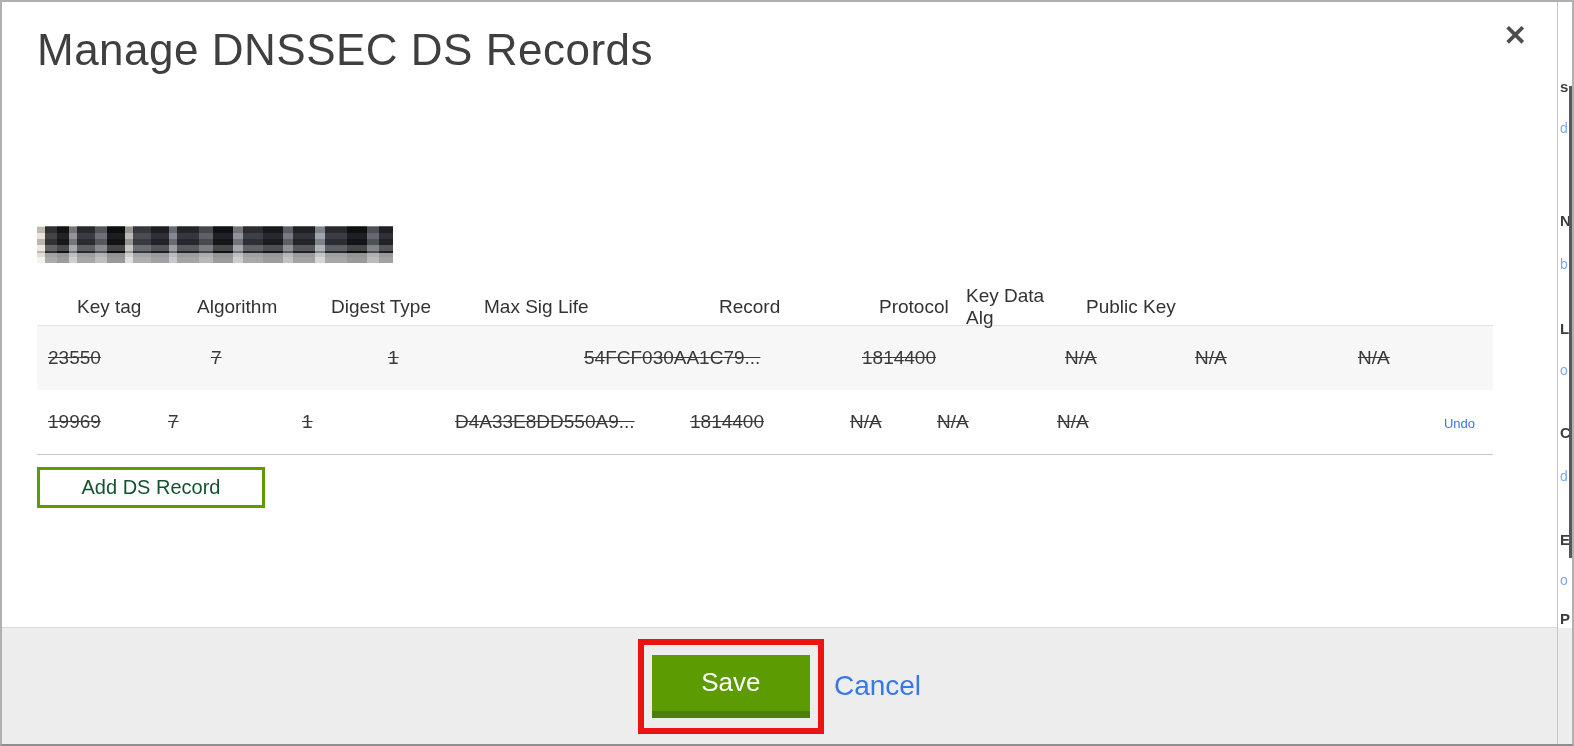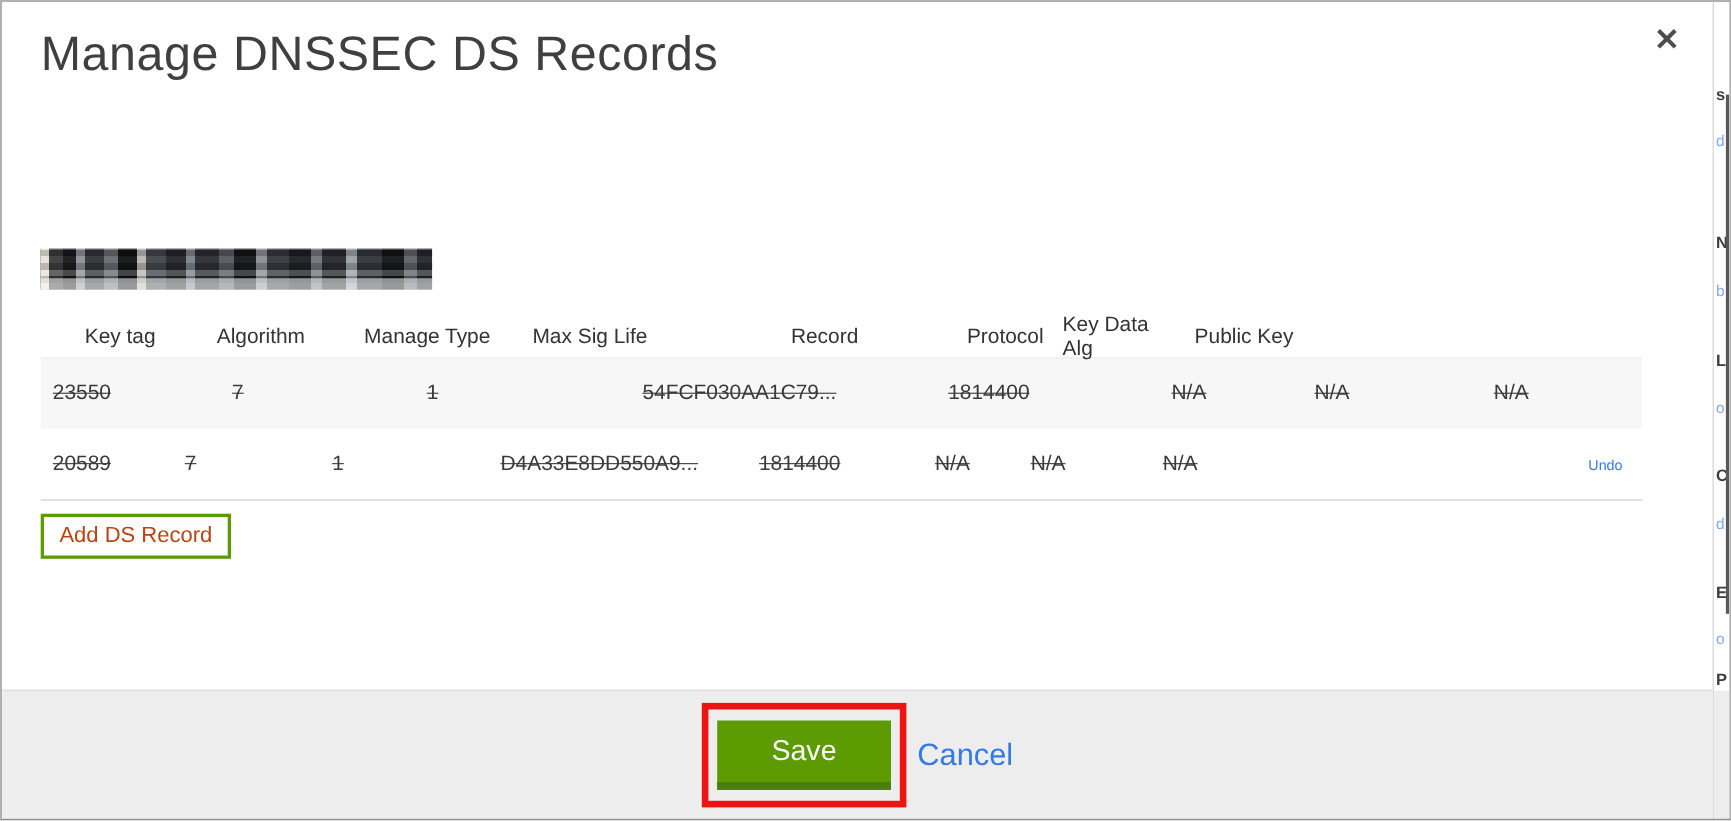--- a/index.html
+++ b/index.html
@@ -67,23 +67,23 @@
   .ds-row.last{border-bottom:1px solid #c9c9c9;}
   .ds-row .cell{color:#3a3a3a;}
   .ds-row .struck{text-decoration:line-through;}
   .cell-action{text-align:right;}
   a.undo-link, a.cancel-link{color:#3578e8;text-decoration:none;cursor:pointer;}
   a.undo-link{font-size:13px;}
   
   .add-btn{
     margin-top:12px;
     box-sizing:border-box;
-    width:173px;height:41px;
+    width:228px;height:41px;
     background:#fff;border:3px solid #5c9b02;
-    color:#c2410c;font-size:20px;
+    color:#14532d;font-size:20px;
     cursor:pointer;
   }
   
   .footer{
     position:absolute;left:0;right:0;bottom:0;height:116px;
     background:#ededed;border-top:1px solid #dcdcdc;
     display:flex;align-items:center;justify-content:center;
   }
   .annotation-box{
     border:6px solid #ec1313;
@@ -131,21 +131,21 @@
       <h1 class="title">Manage DNSSEC DS Records</h1>
 
       <div class="domain-blur"></div>
 
 
       <div class="ds-table">
 
         <div class="ds-grid ds-header">
           <span>Key tag</span>
           <span>Algorithm</span>
-          <span>Manage Type</span>
+          <span>Digest Type</span>
           <span>Max Sig Life</span>
           <span>Record</span>
           <span>Protocol</span>
           <span>Key Data Alg</span>
           <span>Public Key</span>
           <span></span>
         </div>
 
         <div class="ds-grid ds-row alt">
           <span class="cell struck">23550</span>
@@ -156,21 +156,21 @@
           <span class="cell struck">N/A</span>
           <span class="cell struck">N/A</span>
           <span class="cell struck">N/A</span>
           <span class="cell"></span>
           <span class="cell cell-action">
             <a class="undo-link">Undo</a>
           </span>
         </div>
 
         <div class="ds-grid ds-row last">
-          <span class="cell struck">20589</span>
+          <span class="cell struck">19969</span>
           <span class="cell struck">7</span>
           <span class="cell struck">1</span>
           <span class="cell struck">D4A33E8DD550A9...</span>
           <span class="cell struck">1814400</span>
           <span class="cell struck">N/A</span>
           <span class="cell struck">N/A</span>
           <span class="cell struck">N/A</span>
           <span class="cell"></span>
           <span class="cell cell-action">
             <a class="undo-link">Undo</a>

